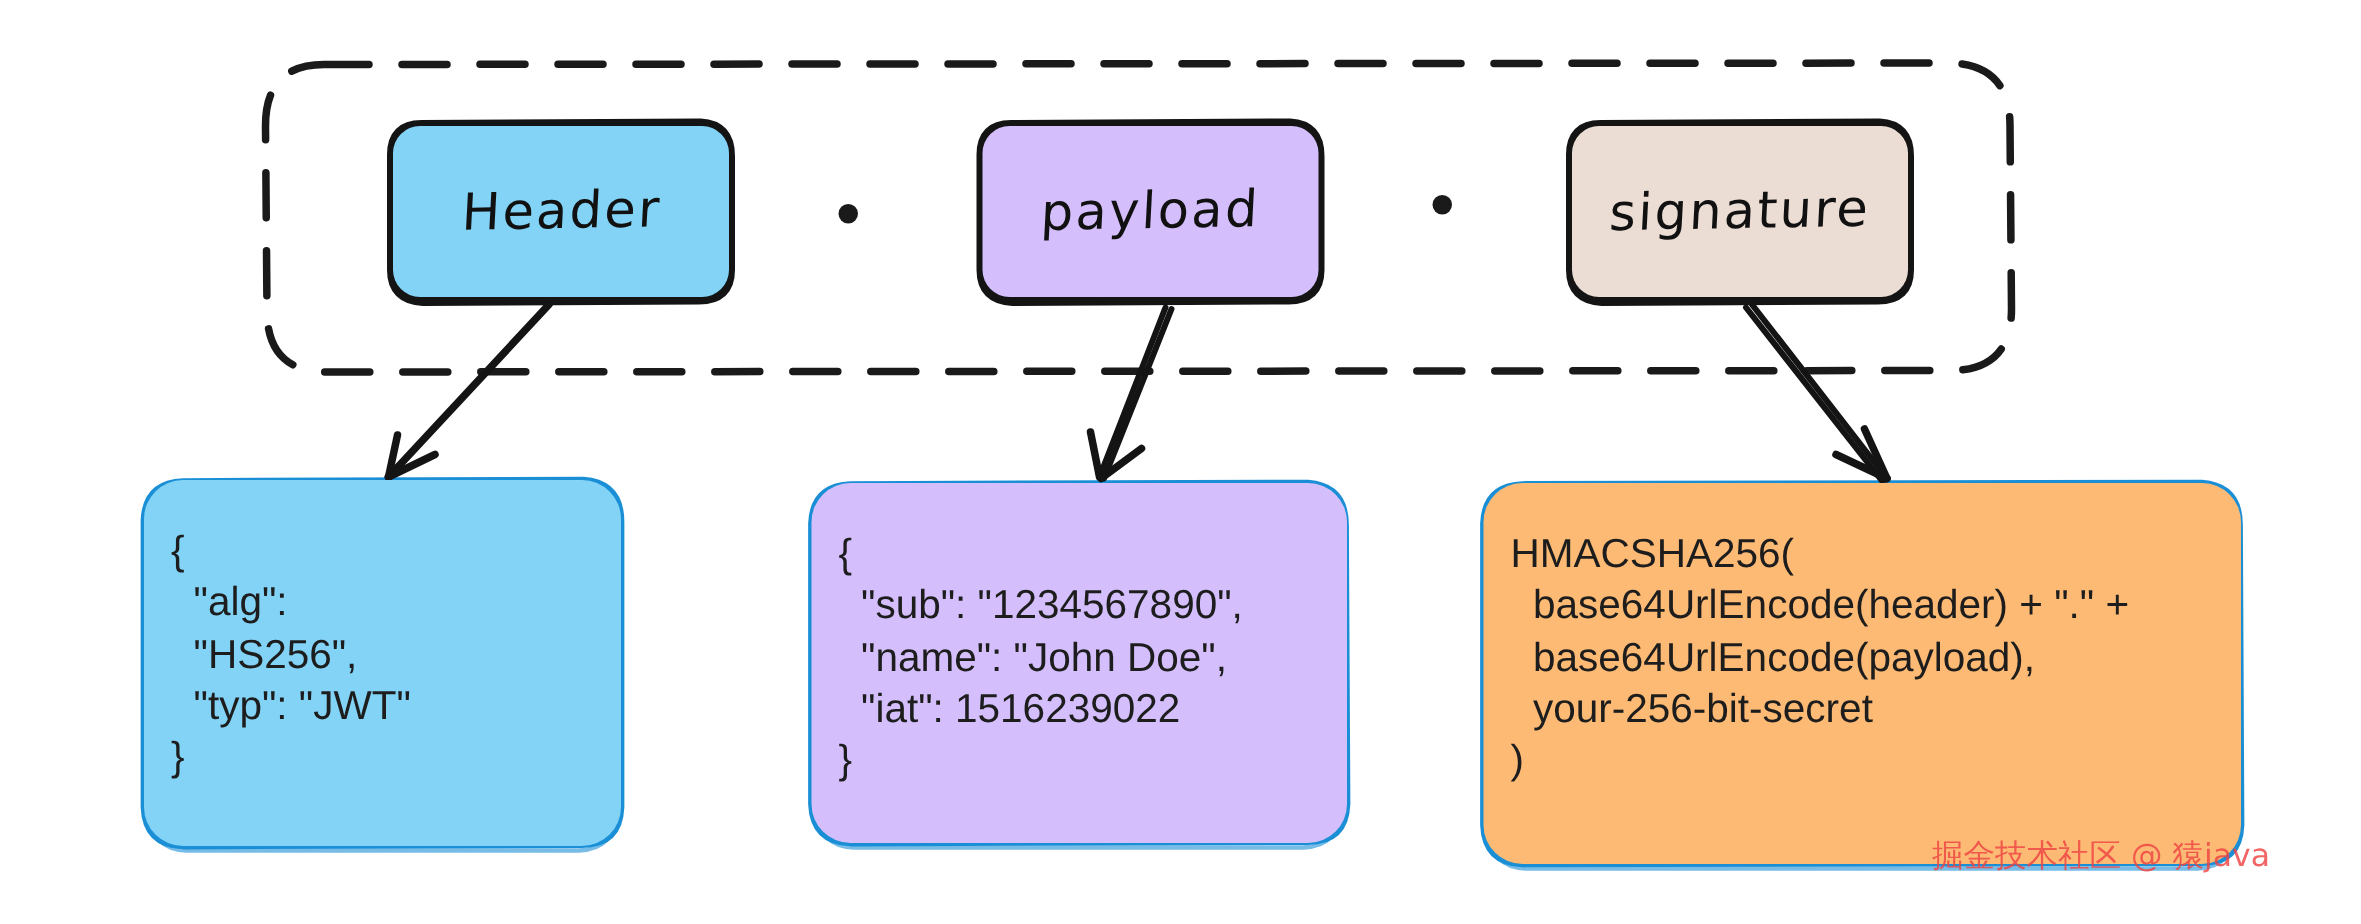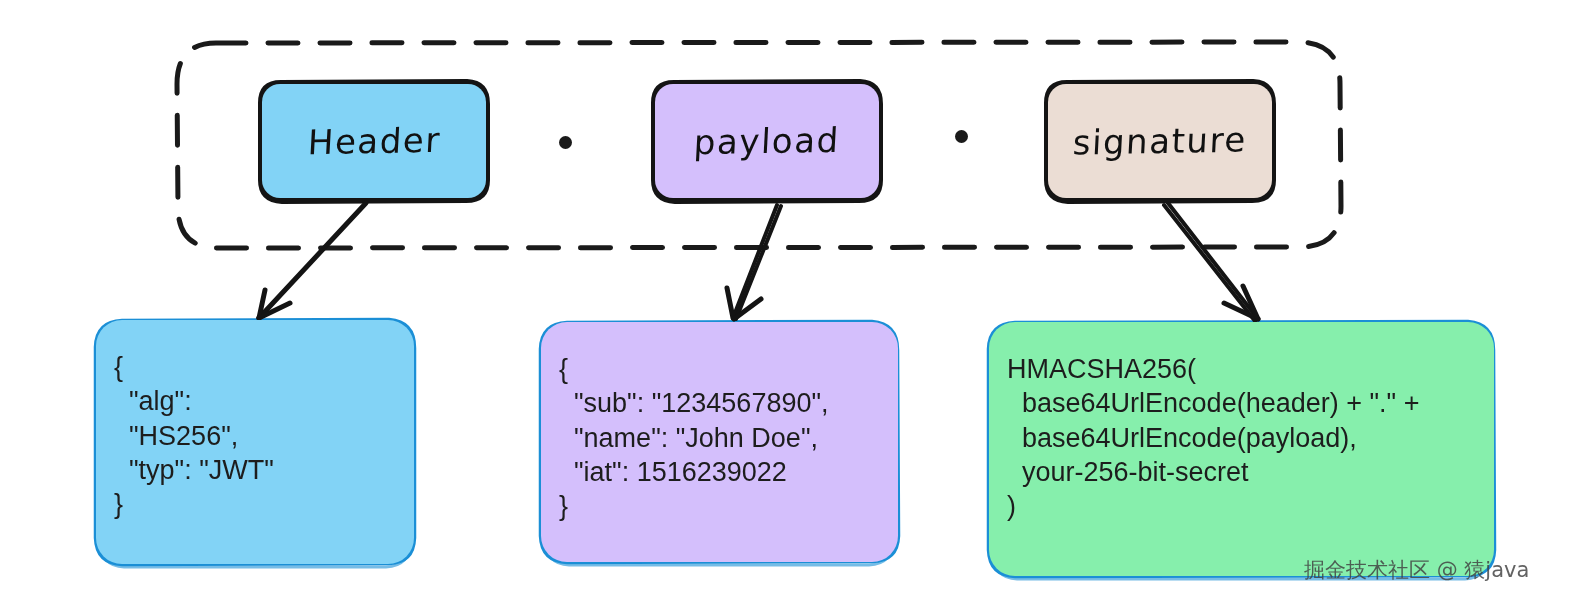--- a/index.html
+++ b/index.html
@@ -76,35 +76,34 @@
   #detail-header {
     left: 96px; top: 320px; width: 318px; height: 244px;
     background: #82D3F6;
   }
   #detail-payload {
     left: 541px; top: 322px; width: 357px; height: 240px;
     background: #D4BFFC;
   }
   #detail-signature {
     left: 989px; top: 322px; width: 505px; height: 254px;
-    background: #86efac;
+    background: #fdba74;
   }
 
   
   #watermark {
     position: absolute;
     left: 1288px;
     top: 556px;
     font-family: "DejaVu Sans", sans-serif;
     font-size: 21px;
-    color: #404040;
+    color: #ef4444;
     opacity: 0.82;
     white-space: nowrap;
     z-index: 6;
-    margin-left: 16px;
   }
 </style>
 </head>
 <body>
 
 <div id="canvas">
 
   <svg id="sketch-layer" viewBox="0 0 1574 616">
 
     <path d="M 216 43

